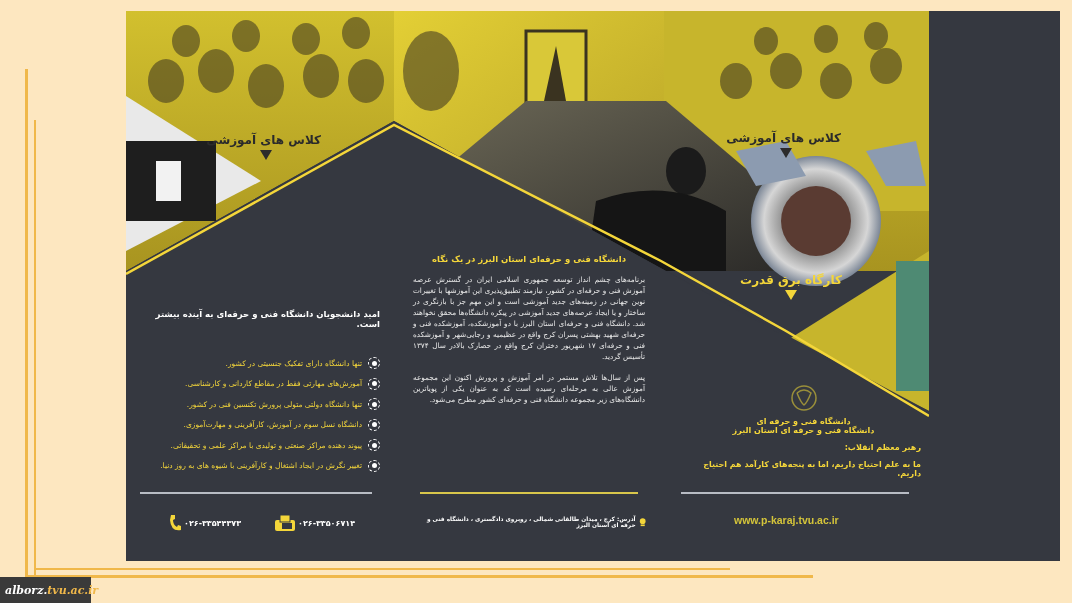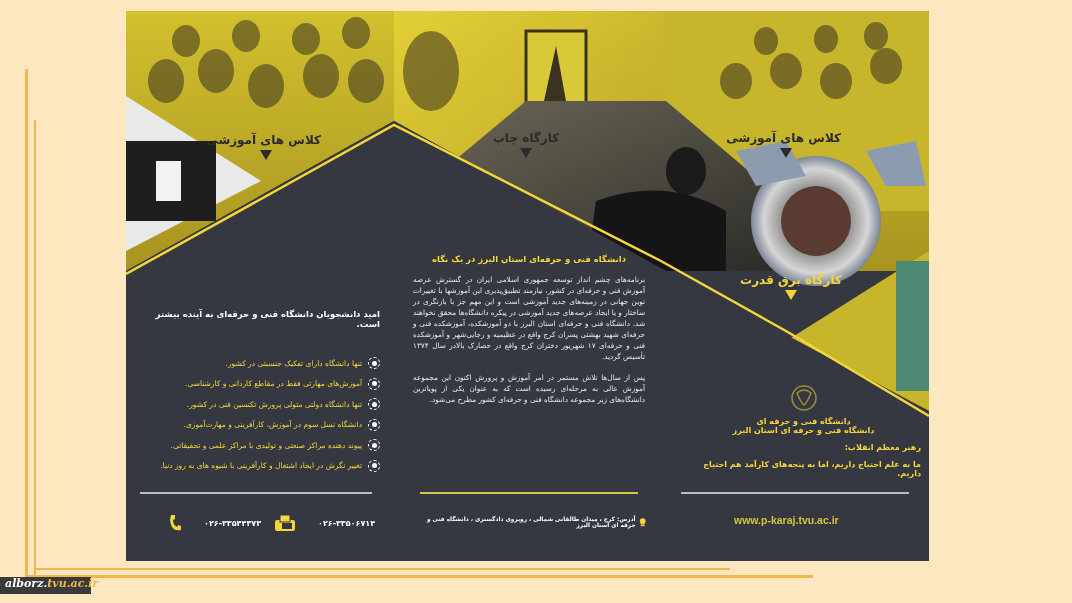--- a/index.html
+++ b/index.html
@@ -1,44 +1,44 @@
 <!DOCTYPE html>
 <html><head>
 <meta charset="utf-8">
 <style>
   html,body{margin:0;padding:0;}
   body{width:1072px;height:603px;background:#fde7c0;position:relative;overflow:hidden;font-family:"DejaVu Sans",sans-serif;}
   .frame-line{position:absolute;background:#f0b84a;}
-  .brochure{position:absolute;left:126px;top:11px;width:803px;height:550px;background:#353840;overflow:hidden;}
+  .brochure{position:absolute;left:126px;top:11px;width:934px;height:550px;background:#353840;overflow:hidden;}
   .photo{position:absolute;}
   .caption{position:absolute;color:#2b2b2b;font-weight:bold;font-size:12px;direction:rtl;text-align:center;white-space:nowrap;}
   .caption.light{color:#f4d63a;}
   .tri{width:0;height:0;border-left:6px solid transparent;border-right:6px solid transparent;border-top:10px solid #2b2b2b;margin:3px auto 0;}
   .tri.y{border-top-color:#f4d63a;}
   .panel-left{position:absolute;left:14px;top:298px;width:240px;}
   .left-title{color:#ffffff;font-weight:bold;font-size:8.5px;text-align:right;direction:rtl;margin-bottom:28px;}
   .feat{display:flex;flex-direction:row-reverse;align-items:center;margin-bottom:8.5px;}
   .feat .ic{width:10px;height:10px;border:1.5px dashed #fff;border-radius:50%;position:relative;margin-left:6px;flex:none;}
   .feat .ic::after{content:"";position:absolute;left:2.5px;top:2.5px;width:5px;height:5px;background:#fff;border-radius:50%;}
   .feat span{color:#f4d63a;font-size:7.5px;direction:rtl;text-align:left;font-weight:normal;}
   .rule{position:absolute;height:2px;background:#b8bcc4;}
   .rule.y{background:#d8c64b;}
-  .phone{position:absolute;display:flex;align-items:center;gap:22px;}
+  .phone{position:absolute;display:flex;align-items:center;gap:2px;}
   .phone .num{color:#fff;font-size:8px;font-weight:bold;}
   .mid{position:absolute;left:287px;top:243px;width:232px;}
   .mid-title{color:#f4d63a;font-weight:bold;font-size:8.5px;text-align:center;direction:rtl;margin-bottom:10px;}
   .mid-p{color:#e8e8e8;font-size:7.3px;line-height:11px;text-align:justify;direction:rtl;margin:0 0 10px 0;}
   .addr{position:absolute;left:288px;top:505px;width:232px;display:flex;flex-direction:row-reverse;align-items:center;gap:3px;}
   .addr span{color:#fff;font-size:5.8px;font-weight:bold;direction:rtl;}
   .right-block{position:absolute;left:560px;top:372px;width:235px;direction:rtl;}
   .uni1,.uni2{color:#f4d63a;font-weight:bold;font-size:8px;text-align:center;}
   .leader-lbl{color:#f4d63a;font-weight:bold;font-size:8px;text-align:right;margin-top:8px;}
   .quote{color:#f4d63a;font-size:8px;text-align:right;margin-top:8px;font-weight:bold;}
   .url{position:absolute;left:608px;top:503px;color:#d4c43a;font-size:10.5px;font-weight:bold;font-family:"Liberation Sans",sans-serif;}
-  .watermark{position:absolute;left:0;top:577px;width:91px;height:17px;background:#3a3a3a;display:flex;padding-left:5px;box-sizing:border-box;font-family:"DejaVu Serif",serif;font-style:italic;font-weight:bold;font-size:11px;}
+  .watermark{position:absolute;left:0;top:577px;width:91px;height:27px;background:#3a3a3a;display:flex;align-items:center;padding-left:5px;box-sizing:border-box;font-family:"DejaVu Serif",serif;font-style:italic;font-weight:bold;font-size:11px;}
   .watermark .a{color:#fff;} .watermark .b{color:#f0b84a;}
 </style>
 </head>
 <body>
 
 <div class="frame-line" style="left:25px;top:69px;width:3px;height:512px;"></div>
 <div class="frame-line" style="left:34px;top:120px;width:2px;height:455px;"></div>
 <div class="frame-line" style="left:25px;top:575px;width:788px;height:3px;"></div>
 <div class="frame-line" style="left:34px;top:568px;width:696px;height:2px;"></div>
 
@@ -111,24 +111,20 @@
     <polygon points="0,260 268,110 540,260 803,400 803,550 0,550" fill="#353840"></polygon>
     <polygon points="268,110 0,260 0,550 803,550 803,405 540,260" fill="#353840"></polygon>
 
     <polyline points="0,263 268,114 535,250 660,320 803,405" fill="none" stroke="#f4d63a" stroke-width="2.5"></polyline>
   </svg>
 
   <div class="caption" style="left:85px;top:122px;width:110px;">
     <div>کلاس های آموزشی</div>
       <div class="tri"></div>
   </div>
-  <div class="caption" style="left:345px;top:120px;width:110px;">
-    <div>کارگاه چاپ</div>
-      <div class="tri"></div>
-  </div>
   <div class="caption" style="left:605px;top:120px;width:110px;">
     <div>کلاس های آموزشی</div>
       <div class="tri"></div>
   </div>
   <div class="caption light" style="left:610px;top:262px;width:110px;">
     <div>کارگاه برق قدرت</div>
       <div class="tri y"></div>
   </div>
 
   <div class="panel-left">

